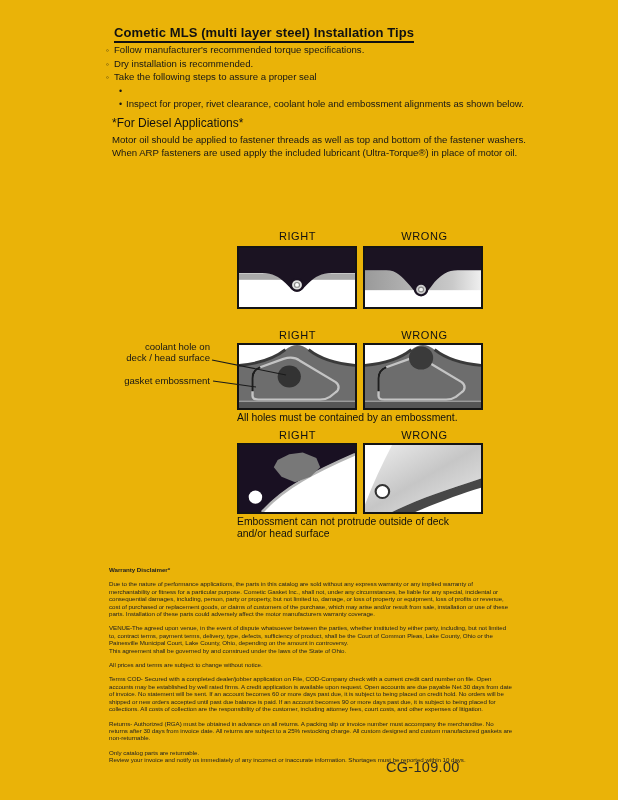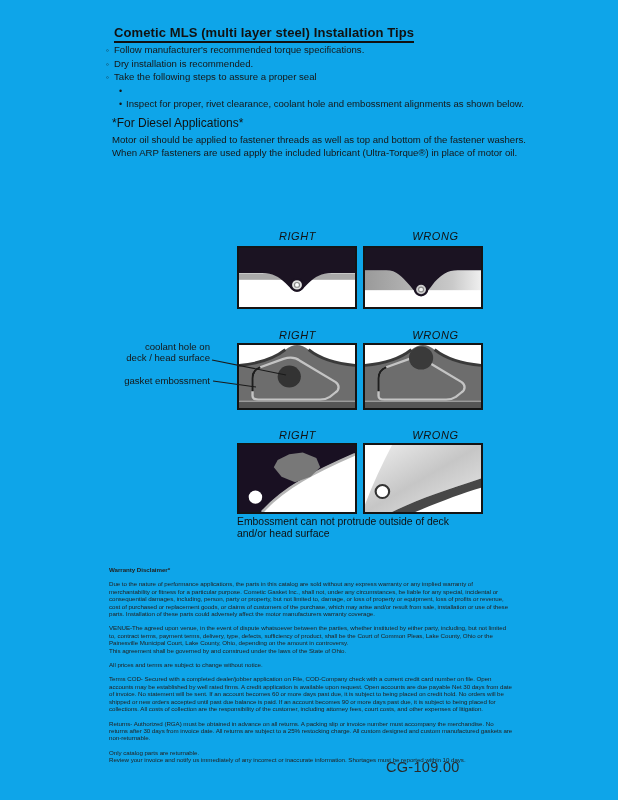--- a/index.html
+++ b/index.html
@@ -1,17 +1,17 @@
 <!DOCTYPE html>
 <html style="--ink: #1a1a1a; --diagram-black: #1b1322; --deck-gray: #a9a9a9; --gasket-gray: #6d6d6d; --hole-dark: #333333; --emboss-light: #c4c4c4; --band-dark: #474747;"><head>
 <meta charset="utf-8">
 <style>
   html,body{margin:0;padding:0;background:#ffffff;}
   .page{
-    position:relative;width:618px;height:800px;background:#0ea5e9;overflow:hidden;
+    position:relative;width:618px;height:800px;background:#eab308;overflow:hidden;
     font-family:"Liberation Sans","DejaVu Sans",sans-serif;color:var(--ink,#1a1a1a);
   }
   .abs{position:absolute;}
   
   .title{
     left:114px;top:25px;font-size:13px;font-weight:bold;letter-spacing:.1px;
     border-bottom:2px solid #111;padding-bottom:1px;color:#111;
   }
   
   .bullets{left:106px;top:44px;width:440px;font-size:9.6px;line-height:12.7px;color:#161616;}
@@ -19,21 +19,21 @@
   .brow .mk{width:8px;font-size:8px;flex:0 0 auto;}
   .srow{margin-left:13px;}
   .srow .mk{width:7px;font-size:9px;}
   
   .diesel-head{left:112px;top:116px;font-size:12px;font-weight:normal;color:#111;}
   .body-p{font-size:9.6px;line-height:13px;color:#161616;width:428px;}
   .dp1{left:112px;top:133px;}
   .dp2{left:112px;top:163px;}
   .dp3{left:112px;top:200px;}
   
-  .dlabels{left:237px;width:248px;display:flex;gap:17px;font-style:italic;}
+  .dlabels{left:237px;width:248px;display:flex;gap:6px;}
   .dlabels span{flex:0 0 121px;text-align:center;font-size:11px;letter-spacing:.6px;color:#111;}
   .dboxes{left:237px;display:flex;gap:6px;}
   .dbox{border:2.5px solid #141414;background:#fff;}
   .dbox svg{display:block;}
   .dcaption{left:237px;width:280px;font-size:10.4px;line-height:11.5px;color:#0f0f0f;white-space:pre-line;}
   
   .callout{font-size:9.6px;line-height:11px;text-align:right;color:#161616;white-space:pre-line;}
   .co1{left:92px;top:341px;width:118px;}
   .co2{left:92px;top:375px;width:118px;}
   .leaders{left:0;top:0;pointer-events:none;}
@@ -131,20 +131,21 @@
         <path d="M0 22 C22 20 36 15 48 5 C52 2 56 0 60 0 C64 0 68 2 72 5 C84 15 98 20 120 22 V68 H0 Z" fill="#6d6d6d"></path>
         <path d="M0 22 C22 20 36 15 48 5 M72 5 C84 15 98 20 120 22" fill="none" stroke="#3a3a3a" stroke-width="3"></path>
         <path d="M14 55 V36 C14 30 17 26 22 24 L46 15 C52 13 58 13 63 17 L100 40 C104 43 104 48 100 51 L94 56 C91 58 88 59 84 59 L20 59 C16 59 14 58 14 55 Z" fill="none" stroke="#c4c4c4" stroke-width="2.4"></path>
         <path d="M14 50 V36 C14 30 17 26 22 24" fill="none" stroke="#1e1e1e" stroke-width="2.4"></path>
         <circle cx="58" cy="14" r="12.5" fill="#3a3a3a"></circle>
         <rect x="0" y="60" width="120" height="1.6" fill="#9a9a9a"></rect>
         <rect x="0" y="61.6" width="120" height="6.4" fill="#555555"></rect>
       </svg>
     </div>
   </div>
+  <div class="abs dcaption" style="top:412px">All holes must be contained by an embossment.</div>
 
   <div class="abs callout co1">coolant hole on
 deck / head surface</div>
   <div class="abs callout co2">gasket embossment</div>
   <svg class="abs leaders" width="618" height="800">
     <line x1="212" y1="360" x2="286" y2="375" stroke="#1a1a1a" stroke-width="1.1"></line>
     <line x1="213" y1="381" x2="256" y2="387" stroke="#1a1a1a" stroke-width="1.1"></line>
   </svg>
 
   <div class="abs dlabels" style="top:429px">

